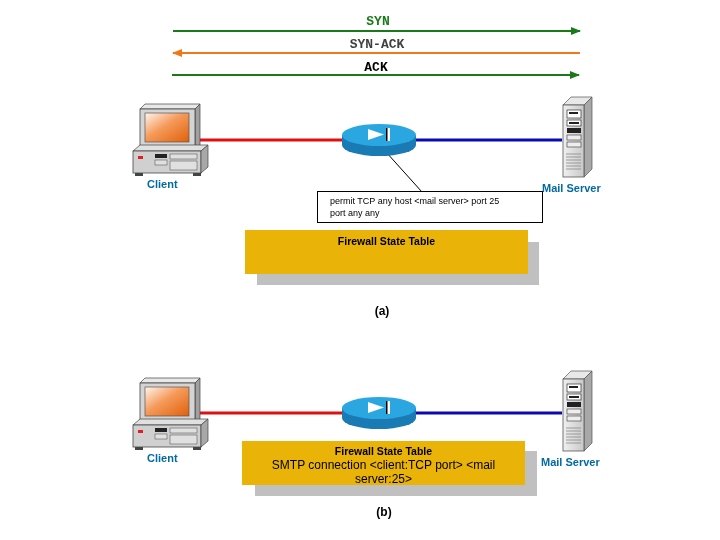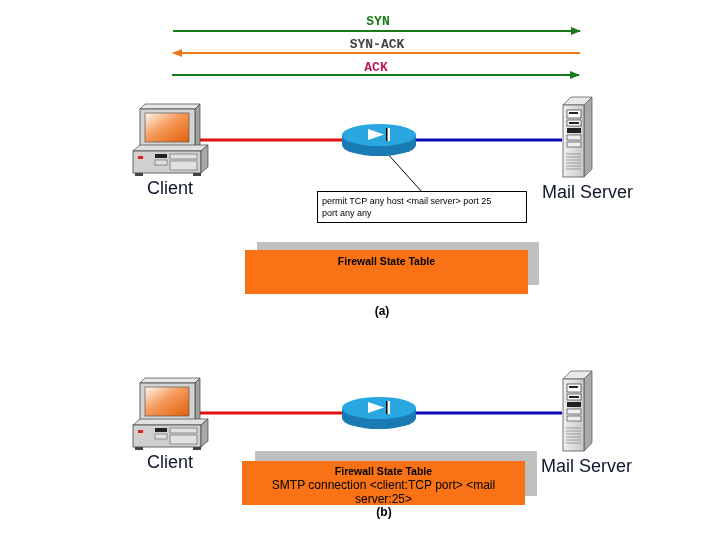--- a/index.html
+++ b/index.html
@@ -1,23 +1,23 @@
 <!DOCTYPE html>
 <html><head>
 <meta charset="utf-8">
 <style>
   html, body { margin: 0; padding: 0; background: #ffffff; }
   body { width: 720px; height: 540px; position: relative; overflow: hidden;
          font-family: "Liberation Sans", sans-serif; }
   .abs { position: absolute; }
-  .lbl { font-weight: normal; font-size: 18px; color: #0f172a; white-space: nowrap; }
+  .lbl { font-weight: bold; font-size: 11px; color: #0369a1; white-space: nowrap; }
   .hs-label { position: absolute; font-weight: bold; font-size: 13px; text-align: center; width: 100px; white-space: nowrap; font-family: Liberation Mono, monospace; }
-  .rule-box { position: absolute; background: #fff; border: 1px solid #000; font-size: 9px; line-height: 12px; padding: 3px 4px; white-space: nowrap; }
+  .rule-box { position: absolute; background: #fff; border: 1px solid #000; font-size: 9px; line-height: 12px; padding: 3px 12px; white-space: nowrap; }
   .fst-shadow { position: absolute; background: #c0c0c0; }
-  .fst { position: absolute; background: #f97316; text-align: center; font-size: 10px; margin-top: 20px; }
+  .fst { position: absolute; background: #eab308; text-align: center; font-size: 10px; }
   .fst .title { font-weight: bold; font-size: 10.5px; }
   .caption { position: absolute; font-weight: bold; font-size: 12px; width: 40px; text-align: center; }
   svg { position: absolute; left: 0; top: 0; }
 </style>
 </head>
 <body>
 
 <svg width="720" height="540">
   <defs>
     <marker id="ahG" markerWidth="10" markerHeight="8" refX="9" refY="4" orient="auto" markerUnits="userSpaceOnUse">
@@ -136,21 +136,21 @@
       <line x1="3" y1="63" x2="18" y2="63"></line>
         <line x1="3" y1="66" x2="18" y2="66"></line>
       <line x1="3" y1="69" x2="18" y2="69"></line>
         <line x1="3" y1="72" x2="18" y2="72"></line>
     </g>
   </g>
 </svg>
 
 <div class="hs-label" style="left:328px; top:14px; color:#1a7a1a;">SYN</div>
 <div class="hs-label" style="left:327px; top:37px; color:#404040;">SYN-ACK</div>
-<div class="hs-label" style="left:326px; top:60px; color:#be185d;">ACK</div>
+<div class="hs-label" style="left:326px; top:60px; color:#000000;">ACK</div>
 
 <div class="abs lbl" style="left:147px; top:178px;">Client</div>
 <div class="abs lbl" style="left:542px; top:182px;">Mail Server</div>
 
 <div class="rule-box" style="left:317px; top:191px; width:200px;">
   <div>permit TCP any host &lt;mail server&gt; port 25</div>
   <div>port any any</div>
 </div>
 
 <div class="fst-shadow" style="left:257px; top:242px; width:282px; height:43px;"></div>

